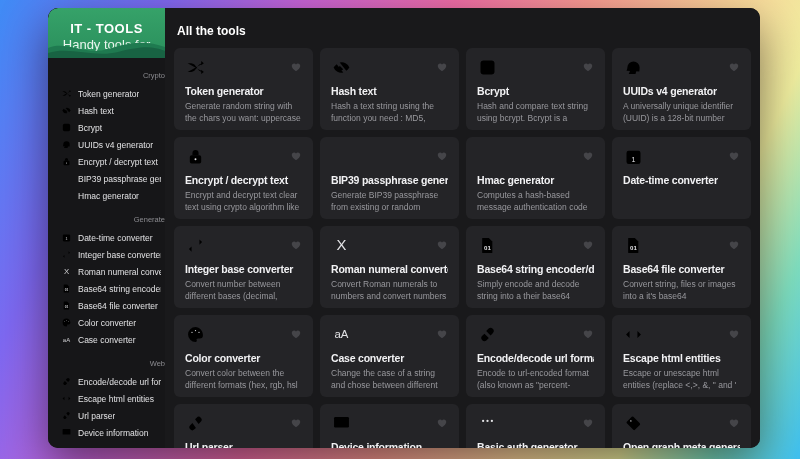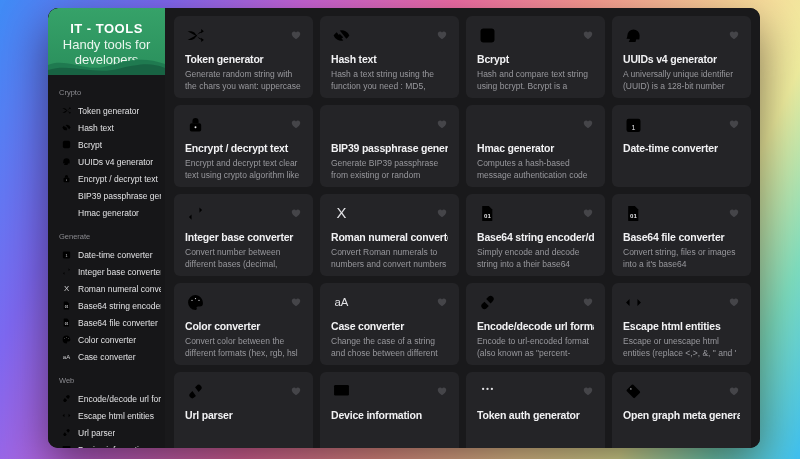--- a/index.html
+++ b/index.html
@@ -9,28 +9,28 @@
   }
   .window {
     position:absolute; left:48px; top:8px; width:712px; height:440px;
     background:var(--window-bg,#1a1a1c); border-radius:10px;
     box-shadow:0 18px 45px rgba(0,0,0,.5);
     display:flex; overflow:hidden;
   }
   
   .sidebar { width:117px; flex-shrink:0; background:#161618; display:flex; flex-direction:column; }
   .sidebar-header {
-    position:relative; height:67px; flex-shrink:0; text-align:center;
+    position:relative; height:50px; flex-shrink:0; text-align:center;
     background:linear-gradient(180deg,var(--green-top,#36a269),var(--green-mid,#2a8f5c));
     border-radius:10px 0 0 0; overflow:hidden; cursor:pointer;
   }
   .app-title { margin-top:13px; font-size:13px; font-weight:bold; color:#fff; letter-spacing:.5px; }
   .app-subtitle { margin-top:1px; font-size:13px; color:#eaf6ee; }
   .wave { position:absolute; left:0; bottom:0; width:100%; height:20px; display:block; }
-  .side-sections { padding-top:2px; }
+  .side-sections { padding-top:2px;text-align:right; }
   .section-label { margin:10px 0 3px 11px; font-size:7.5px; color:#8b8b90; height:12px; line-height:12px; }
   .side-item {
     display:flex; align-items:center; gap:6px; height:17px; padding-left:13px; padding-right:4px;
     color:#e2e2e4; font-size:8.5px; cursor:pointer; white-space:nowrap; overflow:hidden;
   }
   .side-icon { width:11px; height:11px; flex-shrink:0; color:#cfcfd2; }
   .side-label { overflow:hidden; white-space:nowrap; }
   
   .main { flex:1; padding:8px 9px 0 9px; overflow:hidden; background:#19191b; }
   .page-title { font-size:12px; font-weight:bold; color:#fff; margin:8px 0 10px 3px; }
@@ -298,20 +298,21 @@
                 <use href="#sym-monitor-icon"></use>
               </svg>
     <span class="side-label">Device information</span>
   </div>
 </div>
   </div>
 </nav>
   </aside>
 
   <main class="main">
+    <div class="page-title">All the tools</div>
     <div class="grid" id="cards-grid">
   <div class="card">
     <div class="card-top">
       <svg class="card-icon">
               <use href="#sym-shuffle-icon"></use>
             </svg>
       <svg class="heart">
               <use href="#sym-heart-icon"></use>
             </svg>
     </div>
@@ -541,21 +542,21 @@
 
   <div class="card">
     <div class="card-top">
       <svg class="card-icon">
               <use href="#sym-password-dots-icon"></use>
             </svg>
       <svg class="heart">
               <use href="#sym-heart-icon"></use>
             </svg>
     </div>
-    <div class="card-title">Token auth generator</div>
+    <div class="card-title">Basic auth generator</div>
 
   </div>
 
   <div class="card">
     <div class="card-top">
       <svg class="card-icon">
               <use href="#sym-tags-icon"></use>
             </svg>
       <svg class="heart">
               <use href="#sym-heart-icon"></use>

